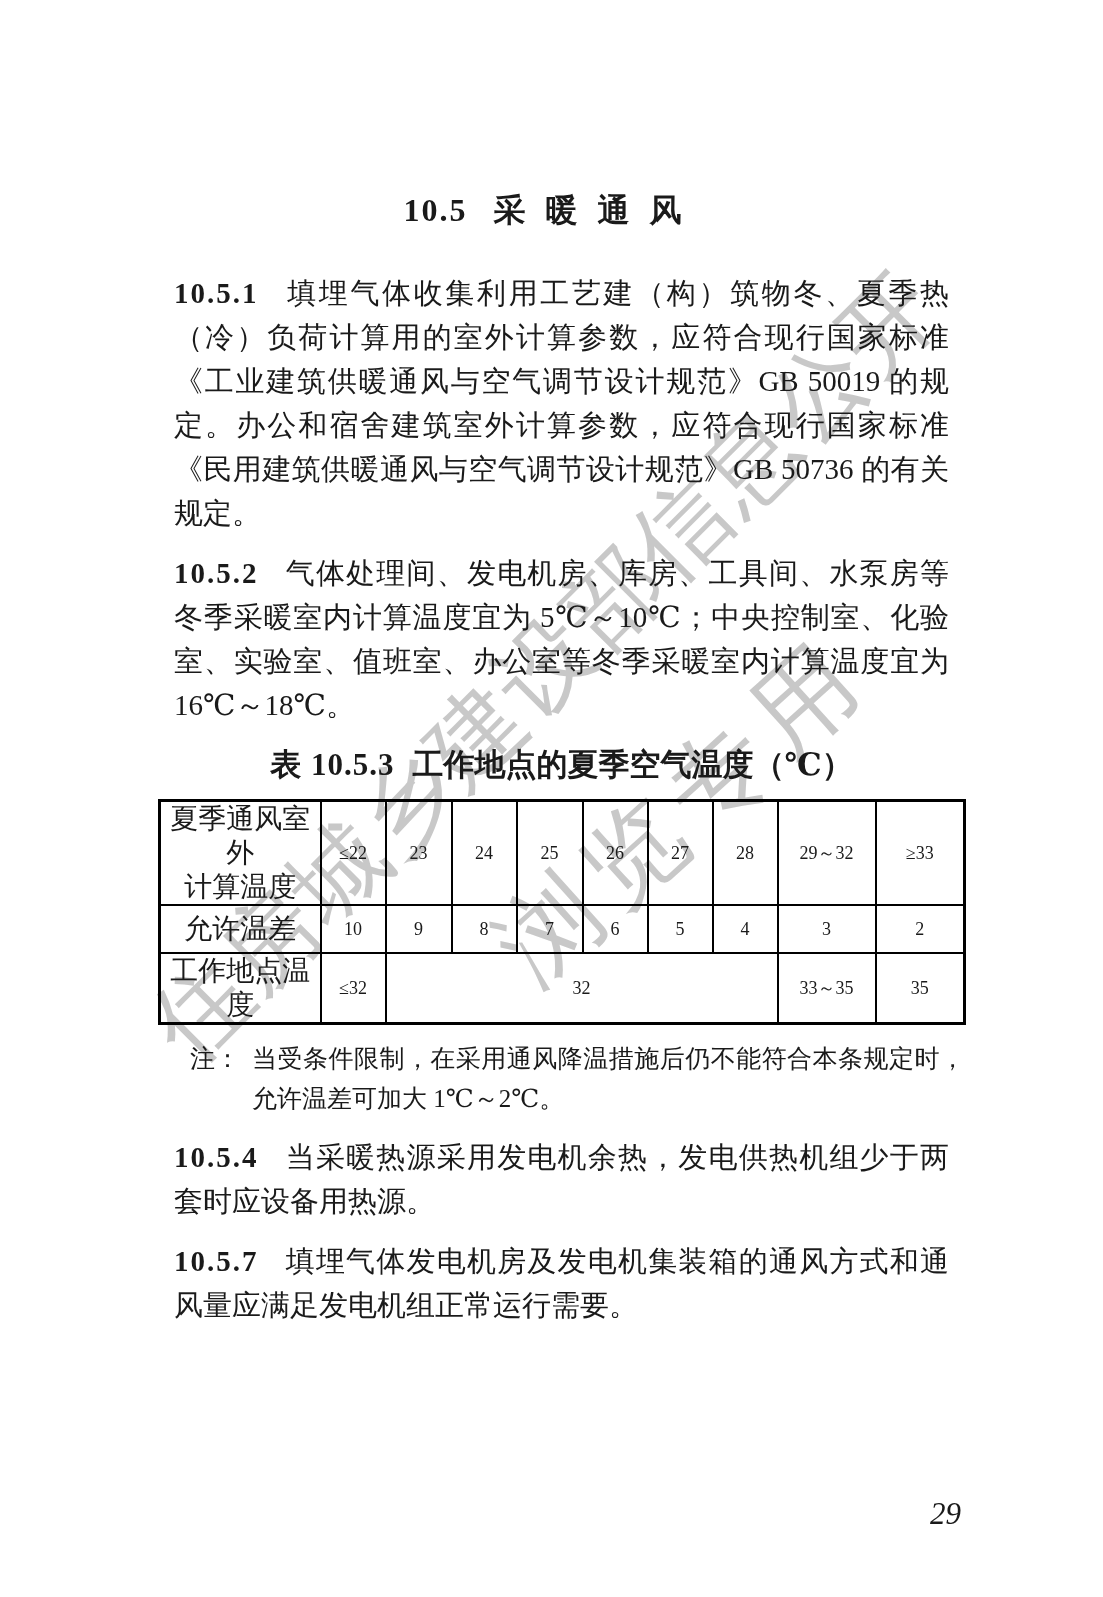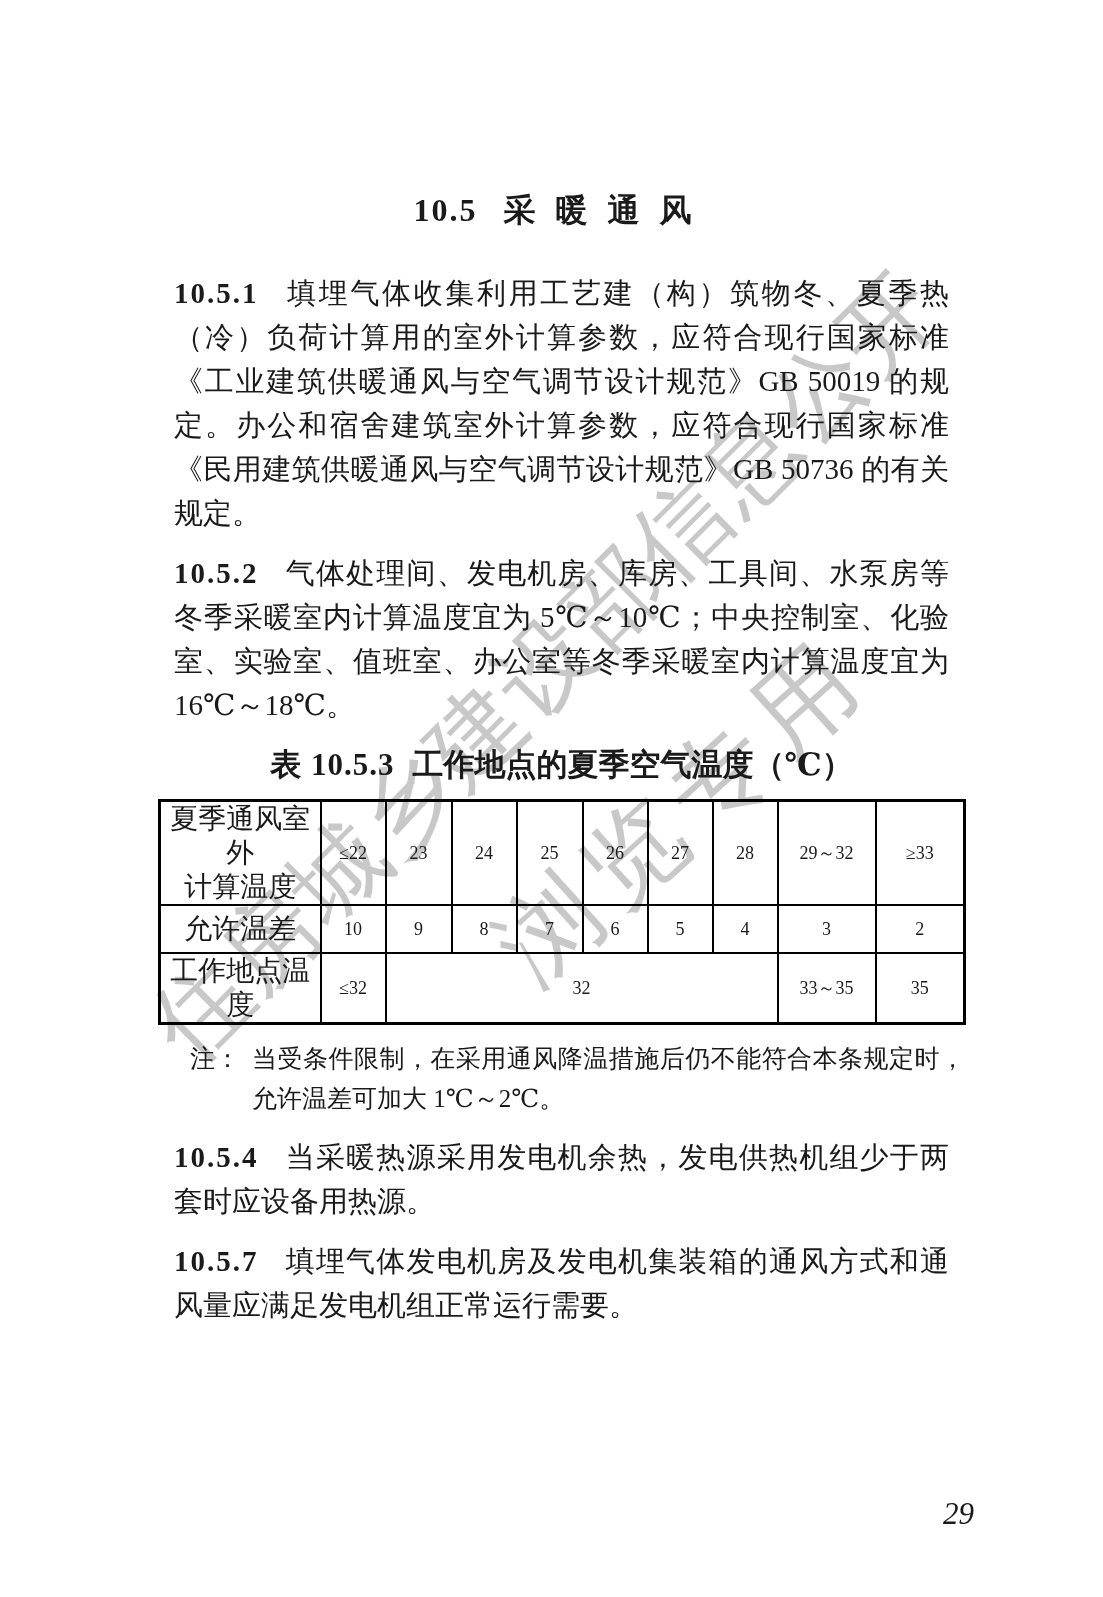--- a/index.html
+++ b/index.html
@@ -31,21 +31,21 @@
   .wm2 {
     left: 683px; top: 811px;
     font-size: 100px;
     letter-spacing: 14px;
     transform: translate(-50%, -50%) rotate(-42deg);
   }
   
   .content { position: relative; z-index: 1; }
   .section-title {
     position: absolute;
-    left: 152px; width: 807px; top: 192px;
+    left: 142px; width: 807px; top: 192px;
     text-align: center;
     font-weight: bold;
     font-size: 32px;
     line-height: 36px;
   }
   .section-title .num { letter-spacing: 2px; margin-right: 26px; }
   .section-title .txt { letter-spacing: 6px; }
   .body-block {
     position: absolute;
     left: 158px; top: 255px;
@@ -100,21 +100,21 @@
     text-align: justify;
     width: 713px;
   }
   .table-note .note-label {
     position: absolute;
     left: 32px; top: 0;
   }
   .page-number {
     position: absolute;
     top: 1496px;
-    right: 129px;
+    right: 142px;
     font-size: 31px;
     font-style: italic;
     z-index: 1;
     text-align: center;
   }
 </style>
 </head>
 <body>
 
 <div class="page">

